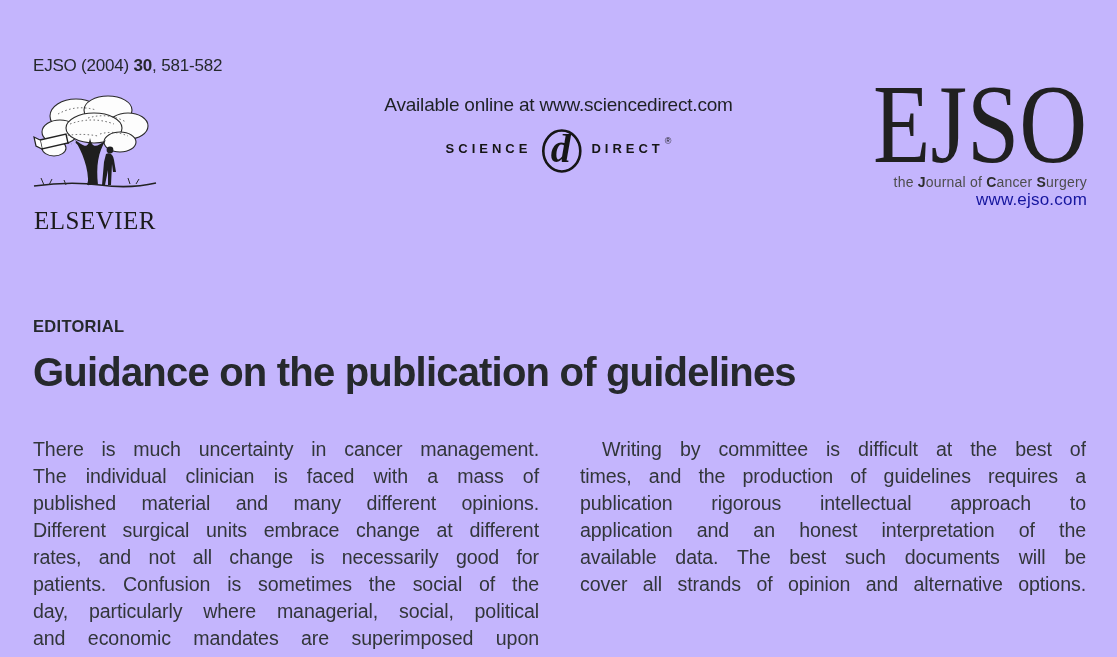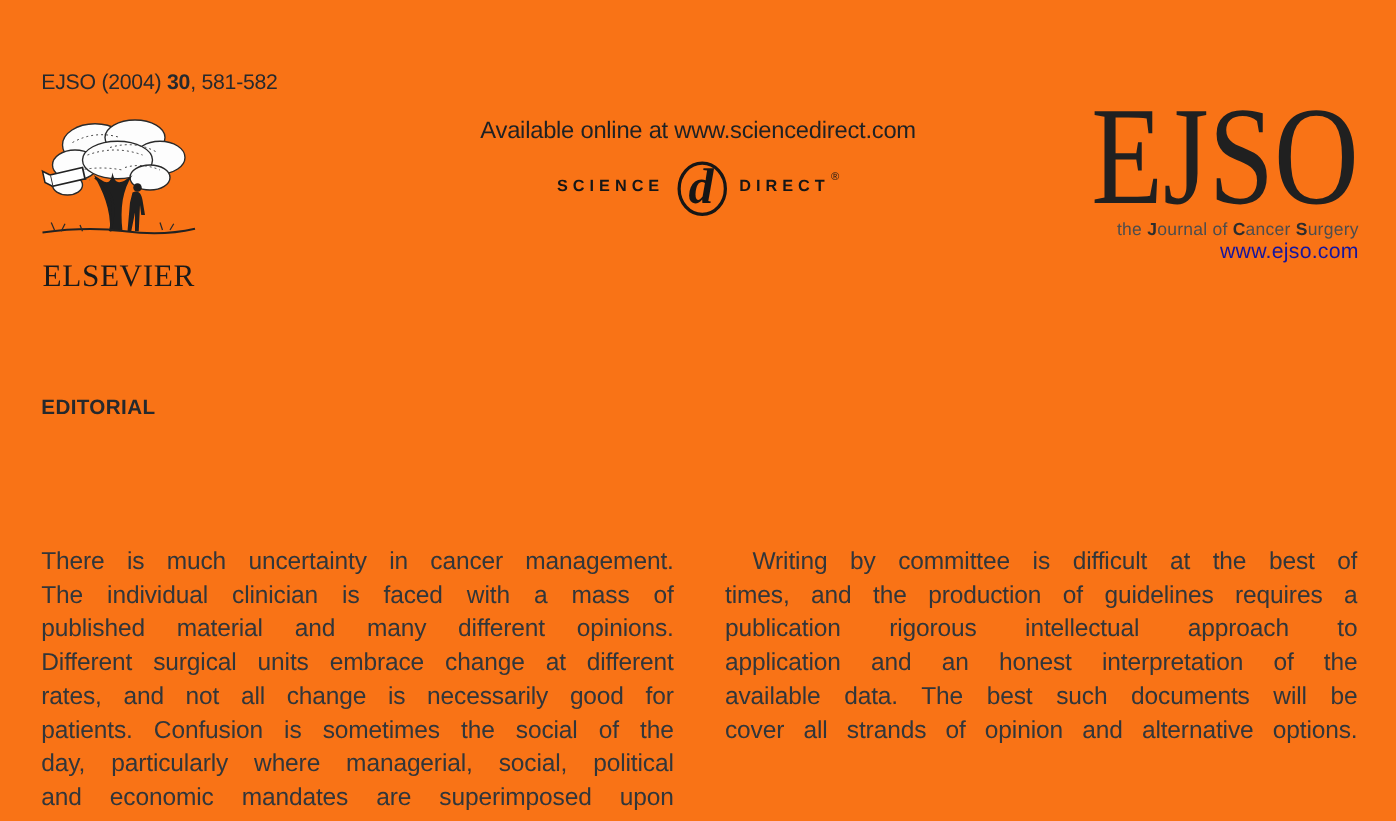--- a/index.html
+++ b/index.html
@@ -2,21 +2,21 @@
 <html><head>
 <meta charset="utf-8">
 <style>
   * { margin: 0; padding: 0; box-sizing: border-box; }
   html, body { background: #ffffff; }
   body { font-family: "Liberation Sans", sans-serif; }
   .page {
     position: relative;
     width: 1117px;
     height: 657px;
-    background: #f97316;
+    background: #c4b5fd;
     overflow: hidden;
     color: #2c3034;
   }
 
   
   .citation {
     position: absolute; left: 33px; top: 56px;
     font-size: 17px; color: #26292d; letter-spacing: -0.2px;
   }
   .citation b { font-weight: bold; }
@@ -125,20 +125,21 @@
     <svg width="214" height="92" viewBox="0 0 214 92" data-name="ejso-wordmark">
       <text x="0" y="86" font-family="Liberation Serif, serif" font-size="112" fill="#202020" textLength="214" lengthAdjust="spacingAndGlyphs" data-name="ejso-wordmark-text">EJSO</text>
     </svg>
     <div class="ejso-tagline" data-name="journal-tagline">
       <span data-name="tagline-text">the </span><b data-name="tagline-initial">J</b><span data-name="tagline-text">ournal of </span><b data-name="tagline-initial">C</b><span data-name="tagline-text">ancer </span><b data-name="tagline-initial">S</b><span data-name="tagline-text">urgery</span>
     </div>
     <a class="ejso-website" data-name="ejso-website-link">www.ejso.com</a>
   </div>
 
   <div class="editorial-label" data-name="section-label">EDITORIAL</div>
+  <h1 class="article-title" data-name="article-title">Guidance on the publication of guidelines</h1>
 
   <div class="columns" data-name="article-body">
     <div class="col" data-name="column-left">
         <div class="tline" data-name="text-line">There is much uncertainty in cancer management.</div>
         <div class="tline" data-name="text-line">The individual clinician is faced with a mass of</div>
         <div class="tline" data-name="text-line">published material and many different opinions.</div>
         <div class="tline" data-name="text-line">Different surgical units embrace change at different</div>
         <div class="tline" data-name="text-line">rates, and not all change is necessarily good for</div>
         <div class="tline" data-name="text-line">patients. Confusion is sometimes the social of the</div>
         <div class="tline" data-name="text-line">day, particularly where managerial, social, political</div>

